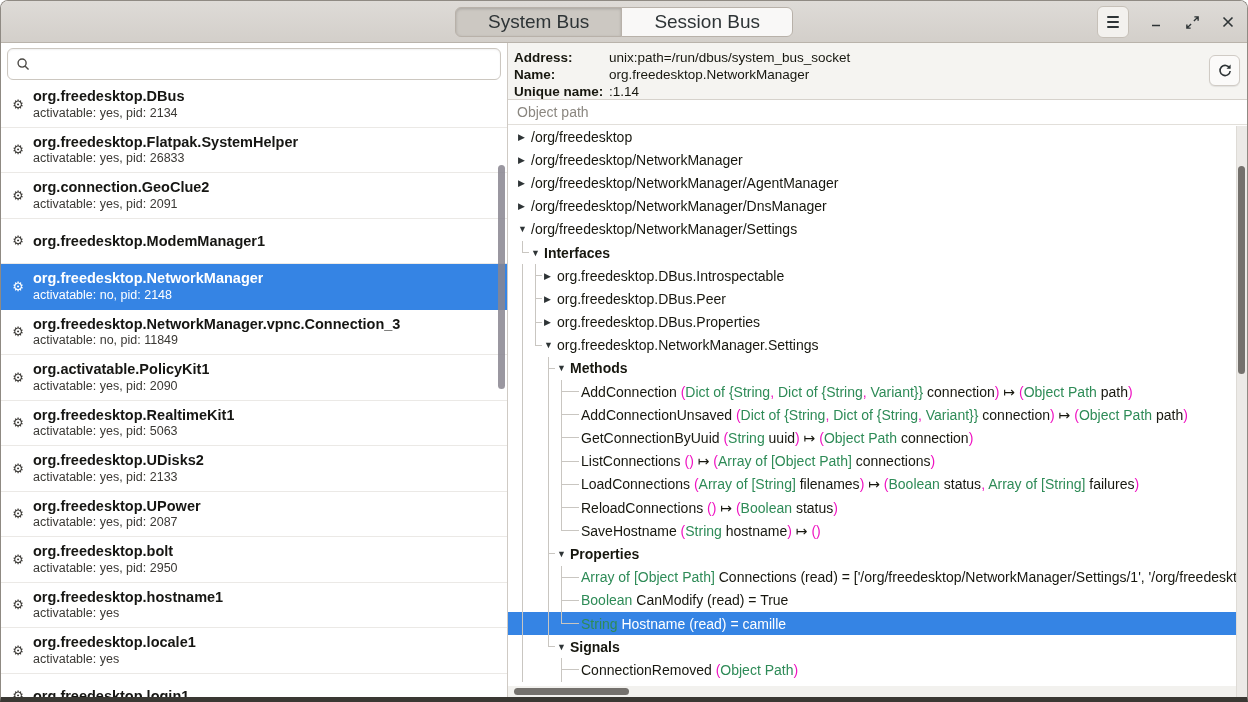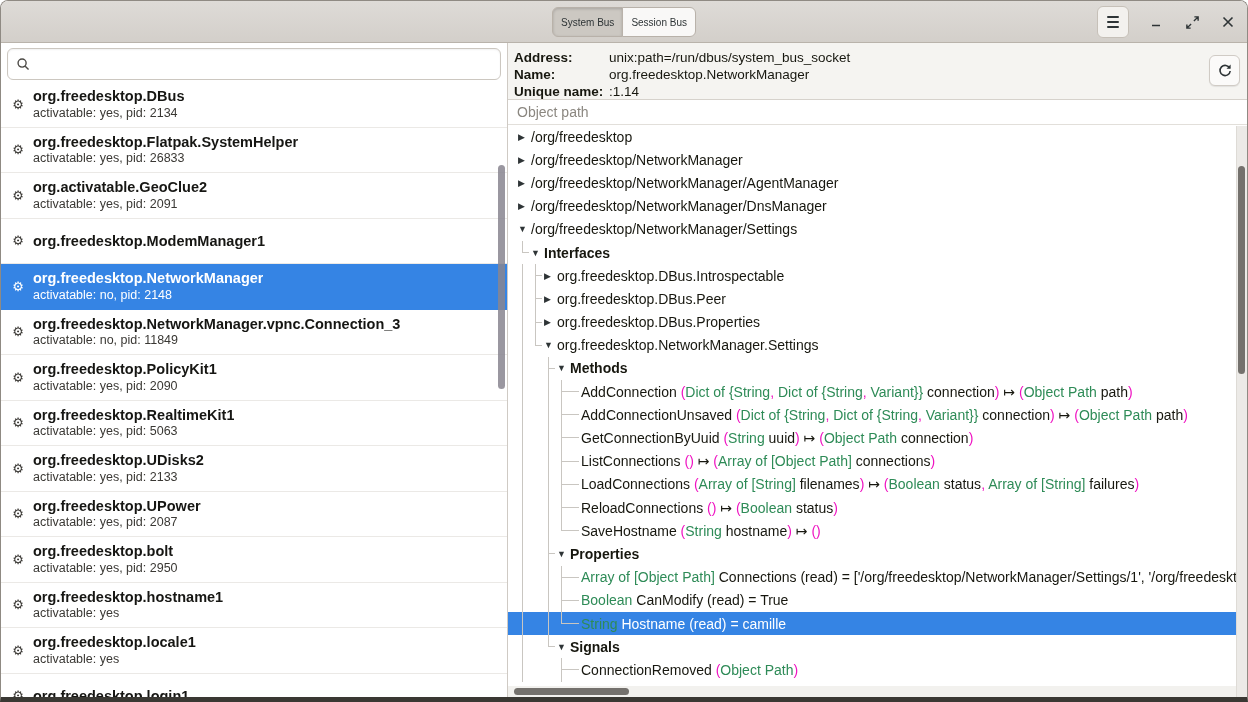--- a/index.html
+++ b/index.html
@@ -2,21 +2,21 @@
 <html><head>
 <meta charset="utf-8">
 <style>
   html,body{margin:0;padding:0;background:#fff;}
   body{width:1248px;height:702px;overflow:hidden;font-family:"Liberation Sans",sans-serif;color:#2e3436;}
   *{box-sizing:border-box;}
   .window{width:1248px;height:702px;border:1px solid #8f8a83;border-bottom:5px solid #3a3833;border-radius:8px 8px 0 0;overflow:hidden;display:flex;flex-direction:column;background:#fff;}
   
   .titlebar{height:42px;flex:none;background:linear-gradient(#dedbd7,#d3cfca);border-bottom:1px solid #b9b3ab;display:flex;align-items:center;position:relative;}
   .tabs{position:absolute;left:50%;top:6px;transform:translateX(-50%);display:flex;}
-  .tab{height:30px;padding:0 8px;font-size:10px;color:#2e3436;border:1px solid #b8b1a9;background:#f9f8f7;display:flex;align-items:center;cursor:default;}
+  .tab{height:30px;padding:0 32px;font-size:19px;color:#2e3436;border:1px solid #b8b1a9;background:#f9f8f7;display:flex;align-items:center;cursor:default;}
   .tab:first-child{border-radius:6px 0 0 6px;}
   .tab:last-child{border-radius:0 6px 6px 0;margin-left:-1px;}
   .tab.active{background:#ccc8c2;box-shadow:inset 0 1px 3px rgba(0,0,0,.18);}
   .win-controls{position:absolute;right:10px;top:0;height:42px;display:flex;align-items:center;gap:18px;}
   .menu-btn{width:32px;height:32px;border:1px solid #c6c0b8;border-radius:6px;background:#f3f1ee;display:flex;flex-direction:column;justify-content:center;align-items:center;gap:3px;}
   .menu-btn i{display:block;width:12px;height:2px;background:#2e3436;border-radius:1px;}
   .wc{width:18px;height:18px;display:flex;align-items:center;justify-content:center;}
   
   .main{flex:1;display:flex;min-height:0;}
   .sidebar{width:507px;flex:none;border-right:1px solid #cfcac4;position:relative;background:#fff;display:flex;flex-direction:column;}
@@ -120,21 +120,21 @@
     <span class="sicon">⚙</span>
     <span class="smain">
       <span class="sname">org.freedesktop.Flatpak.SystemHelper</span>
       <span class="sdetail">activatable: yes, pid: 26833</span>
     </span>
   </div>
 
   <div class="srow">
     <span class="sicon">⚙</span>
     <span class="smain">
-      <span class="sname">org.activatable.GeoClue2</span>
+      <span class="sname">org.connection.GeoClue2</span>
       <span class="sdetail">activatable: yes, pid: 2091</span>
     </span>
   </div>
 
   <div class="srow">
     <span class="sicon">⚙</span>
     <span class="smain">
       <span class="sname">org.freedesktop.ModemManager1</span>
     </span>
   </div>
@@ -151,21 +151,21 @@
     <span class="sicon">⚙</span>
     <span class="smain">
       <span class="sname">org.freedesktop.NetworkManager.vpnc.Connection_3</span>
       <span class="sdetail">activatable: no, pid: 11849</span>
     </span>
   </div>
 
   <div class="srow">
     <span class="sicon">⚙</span>
     <span class="smain">
-      <span class="sname">org.freedesktop.PolicyKit1</span>
+      <span class="sname">org.activatable.PolicyKit1</span>
       <span class="sdetail">activatable: yes, pid: 2090</span>
     </span>
   </div>
 
   <div class="srow">
     <span class="sicon">⚙</span>
     <span class="smain">
       <span class="sname">org.freedesktop.RealtimeKit1</span>
       <span class="sdetail">activatable: yes, pid: 5063</span>
     </span>

